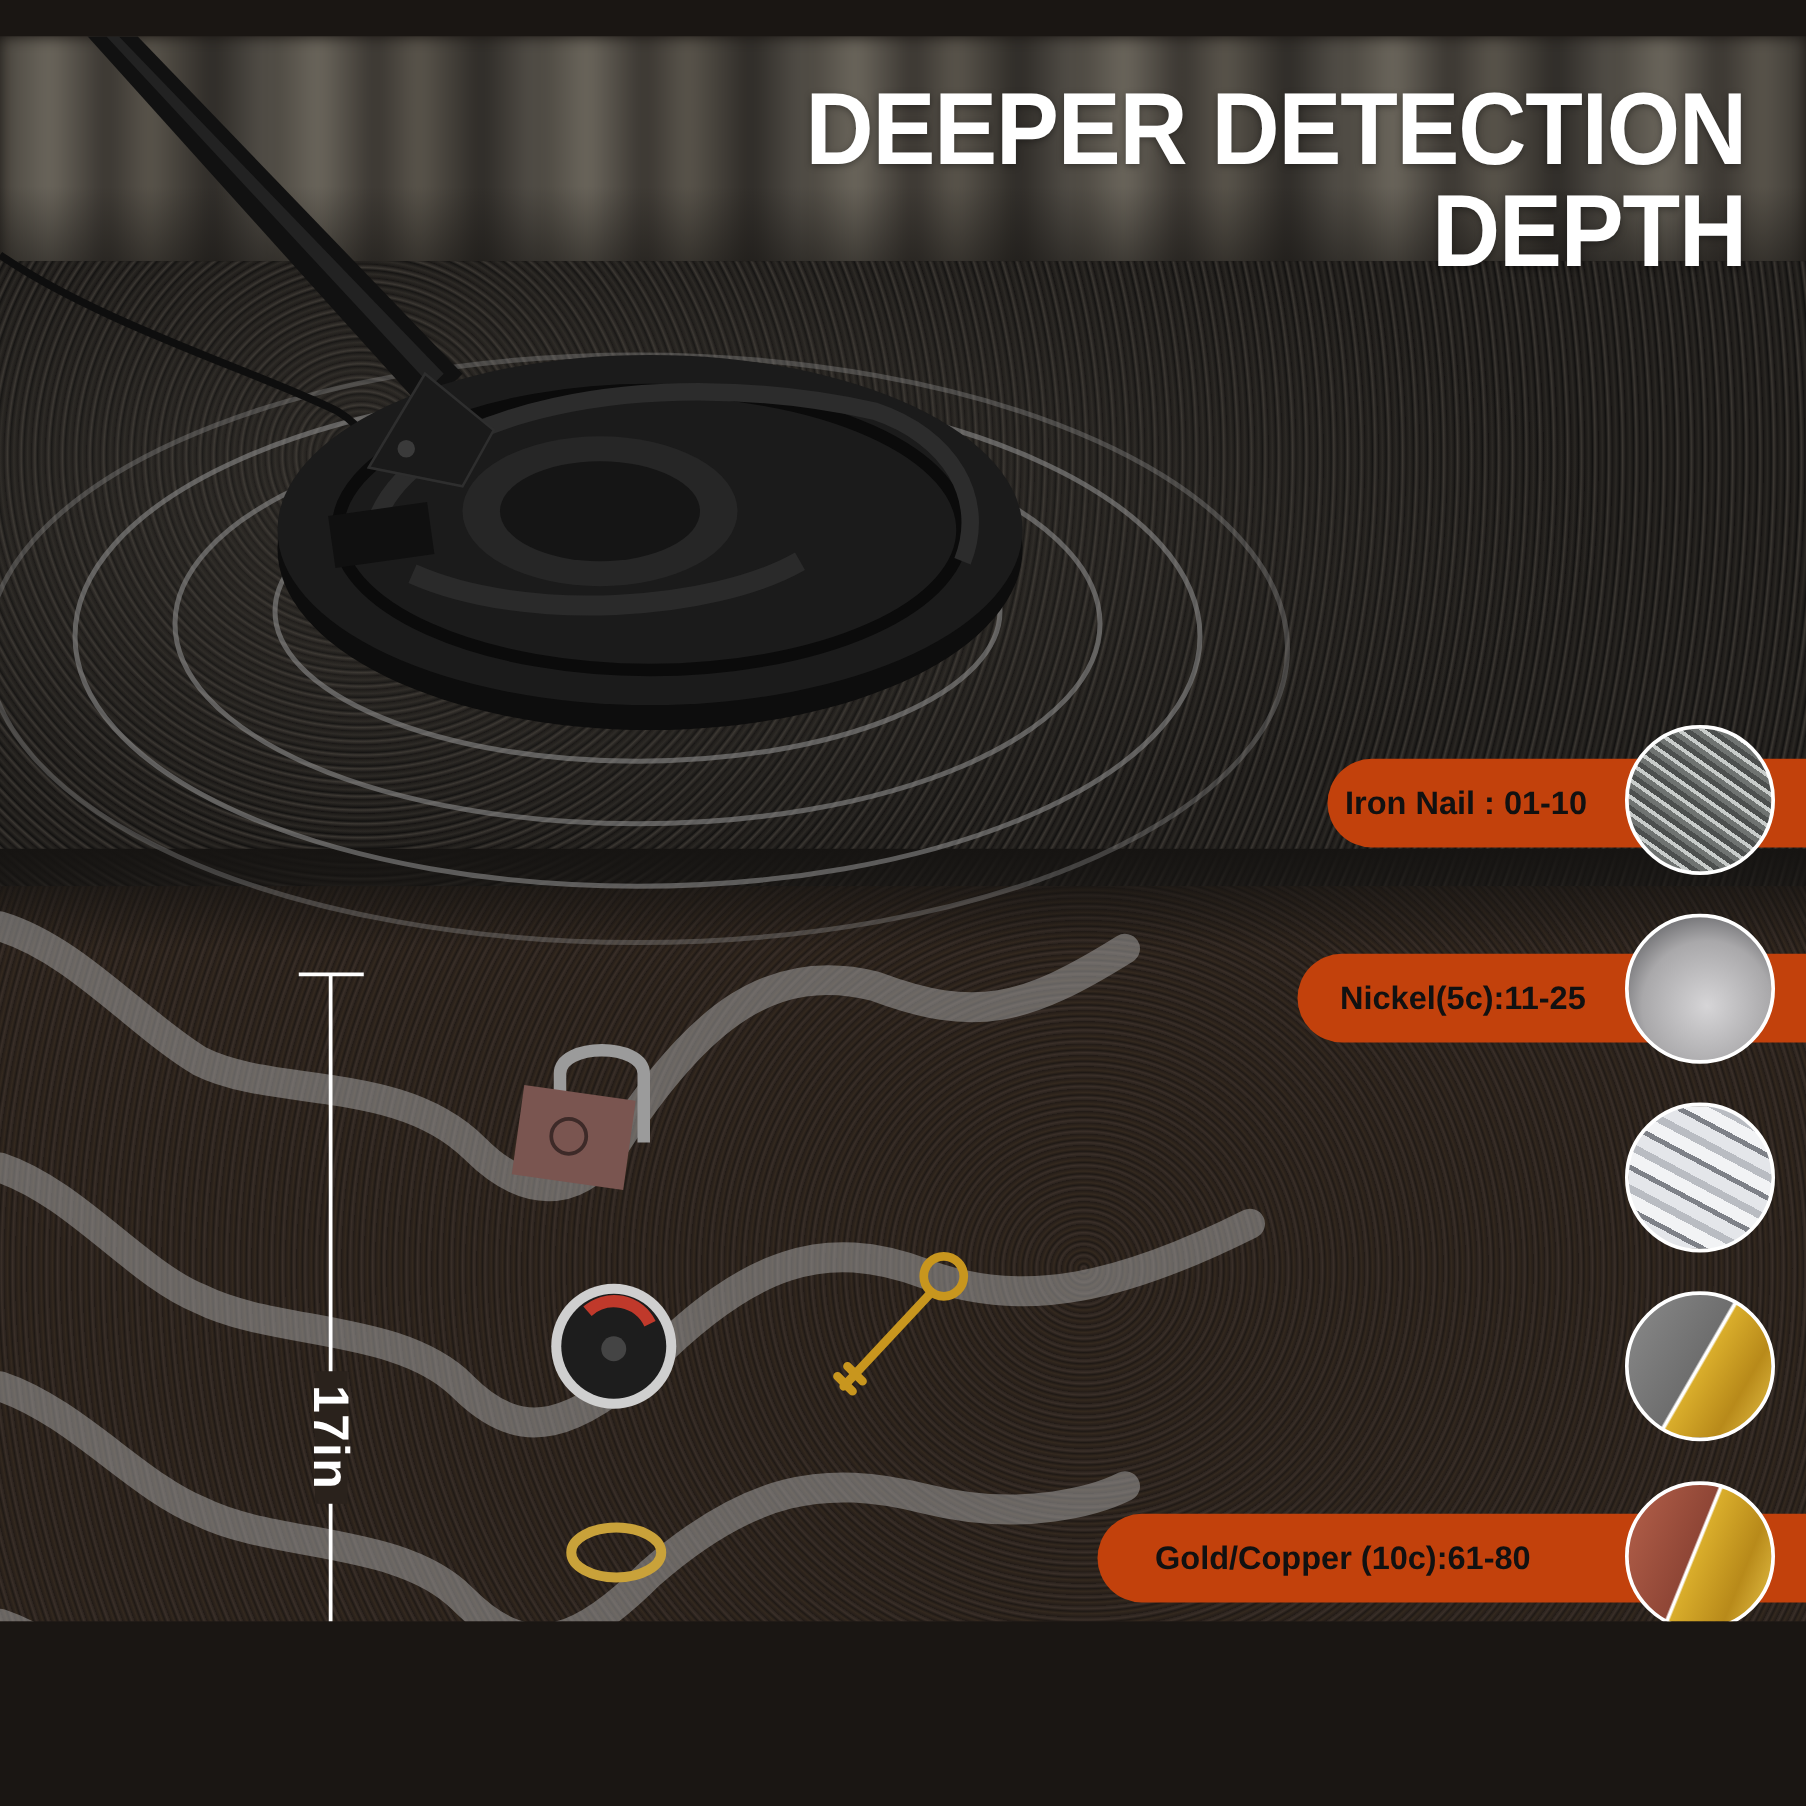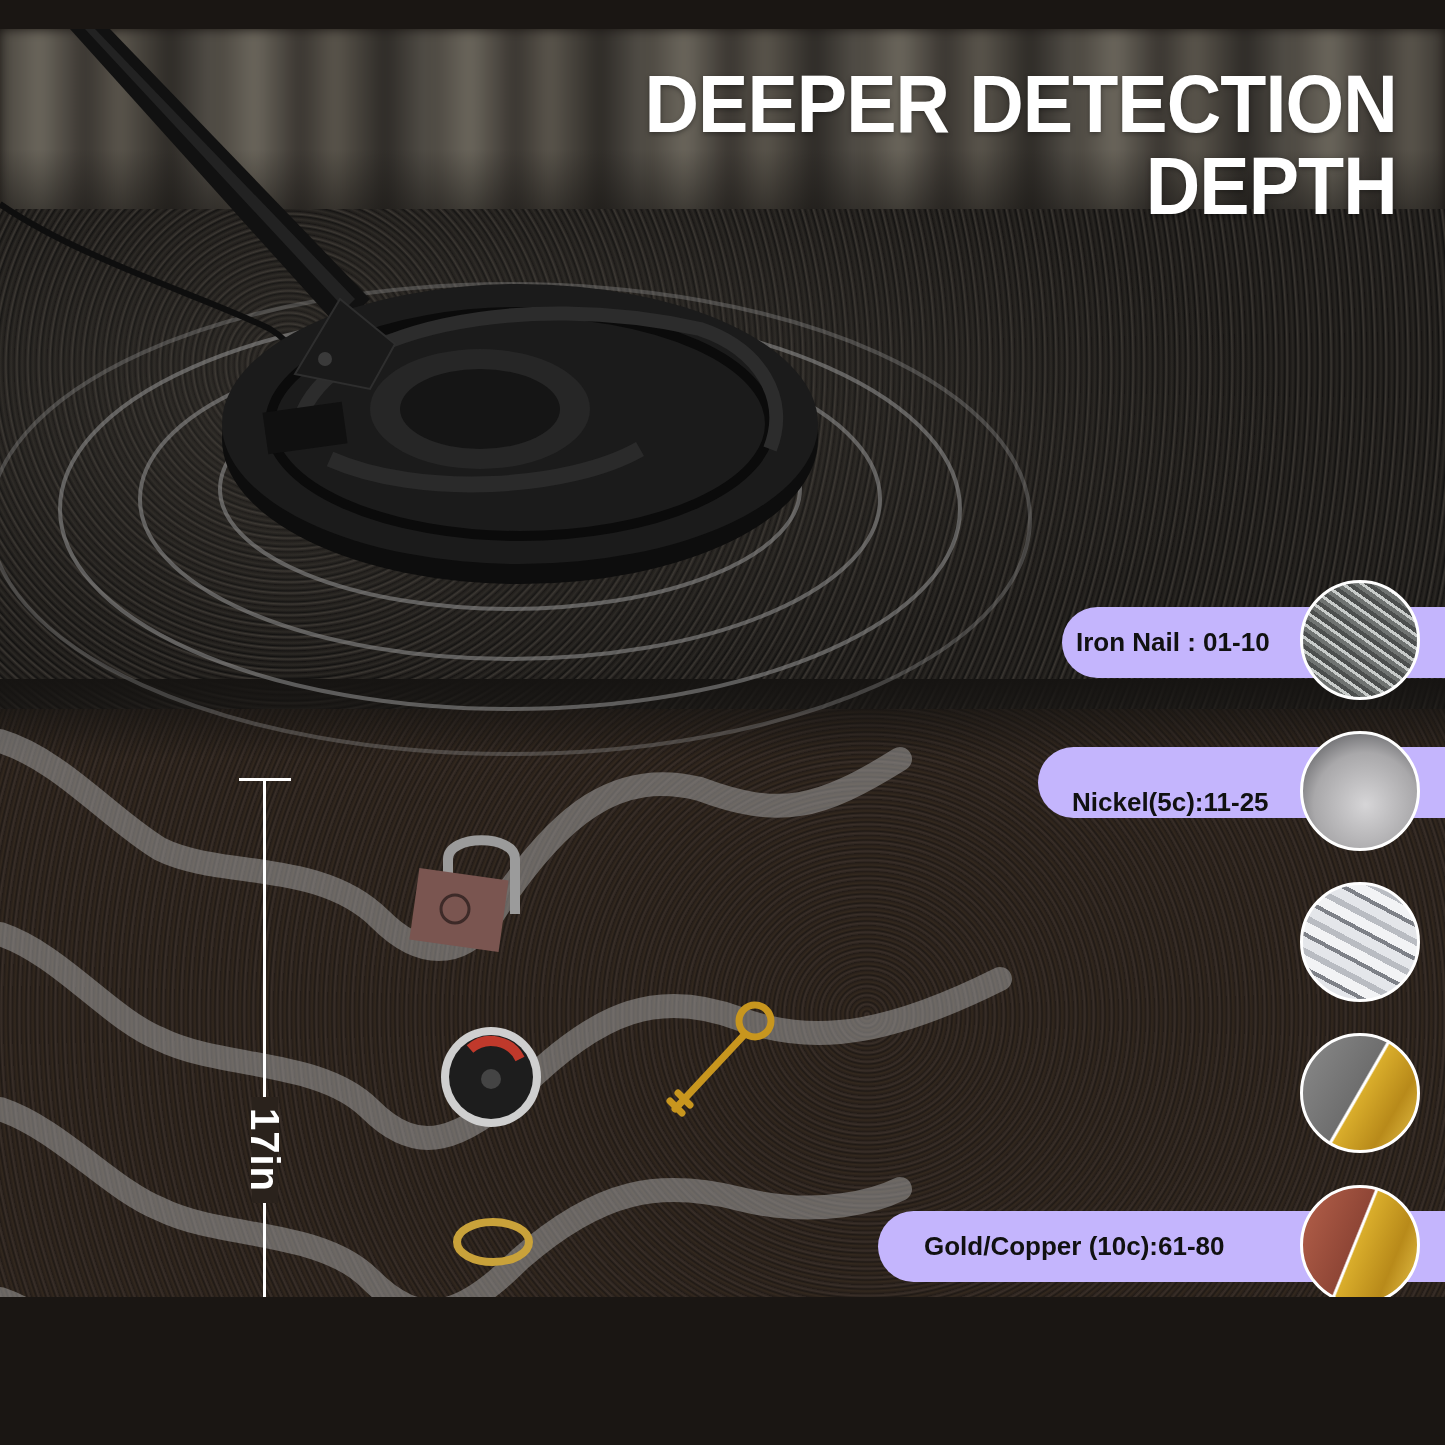--- a/index.html
+++ b/index.html
@@ -42,21 +42,21 @@
   
   .depth-line { position: absolute; left: 263px; top: 750px; width: 3px; height: 642px; background: #ffffff; }
   .depth-cap { position: absolute; left: 239px; width: 52px; height: 3px; background: #ffffff; }
   .depth-cap.top { top: 749px; }
   .depth-cap.bottom { top: 1390px; }
   .depth-label { position: absolute; left: 264px; top: 1121px; transform: translate(-50%, -50%) rotate(90deg);
     color: #ffffff; font-weight: 700; font-size: 40px; background: transparent; padding: 0 6px; letter-spacing: 1px; }
   .depth-label-bg { position: absolute; left: 252px; top: 1068px; width: 26px; height: 106px; background: #2a221c; }
 
   
-  .pill { position: absolute; right: 0; height: 71px; background: #c4b5fd; border-radius: 36px 0 0 36px;
+  .pill { position: absolute; right: 0; height: 71px; background: #c2410c; border-radius: 36px 0 0 36px;
     display: flex; align-items: center; }
   .pill .label { color: #111111; font-weight: 700; font-size: 26px; white-space: nowrap; }
   .thumb { position: absolute; width: 120px; height: 120px; border-radius: 50%; border: 3px solid #ffffff;
     box-sizing: border-box; overflow: hidden; }
 </style>
 </head>
 <body>
 
 <div class="canvas">
 
@@ -135,21 +135,21 @@
   <div class="depth-line"></div>
   <div class="depth-cap bottom"></div>
   <div class="depth-label-bg"></div>
   <div class="depth-label">17in</div>
 
   <div class="pill" style="top:578px; left:1062px; padding-left:14px;">
     <span class="label">Iron Nail : 01-10</span>
   </div>
   <div class="thumb" style="left:1300px; top:551px; background: repeating-linear-gradient(35deg, #6f7371 0 4px, #c9cdcb 4px 7px, #4c4f4e 7px 11px), repeating-linear-gradient(-60deg, rgba(210,214,212,0.6) 0 3px, rgba(0,0,0,0) 3px 10px);"></div>
 
-  <div class="pill" style="top:718px; left:1038px; padding-left:34px;align-items:flex-end;">
+  <div class="pill" style="top:734px; left:1038px; padding-left:34px;">
     <span class="label">Nickel(5c):11-25</span>
   </div>
   <div class="thumb" style="left:1300px; top:702px; background: radial-gradient(circle at 55% 62%, #d6d5d7 0%, #a9a8aa 55%, #6f6f72 80%, #3a3c40 100%);"></div>
 
   <div class="thumb" style="left:1300px; top:853px; background: repeating-linear-gradient(28deg, #f2f3f5 0 10px, #b9bcc2 10px 16px, #e4e6ea 16px 26px, #7e8188 26px 30px);"></div>
 
   <div class="thumb" style="left:1300px; top:1004px; background: linear-gradient(120deg, #8a8a8a 0%, #6e6e6e 48%, #ffffff 49%, #ffffff 50%, #d9ad2b 51%, #b88a1a 75%, #e8c44a 100%);"></div>
 
   <div class="pill" style="top:1182px; left:878px; padding-left:46px;">
     <span class="label">Gold/Copper (10c):61-80</span>

